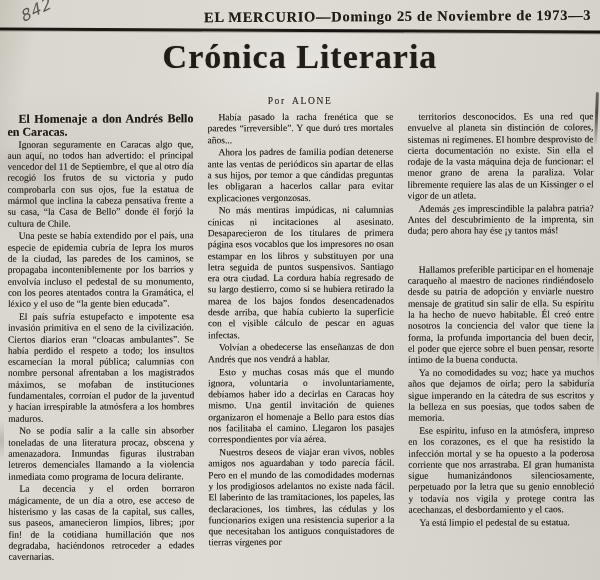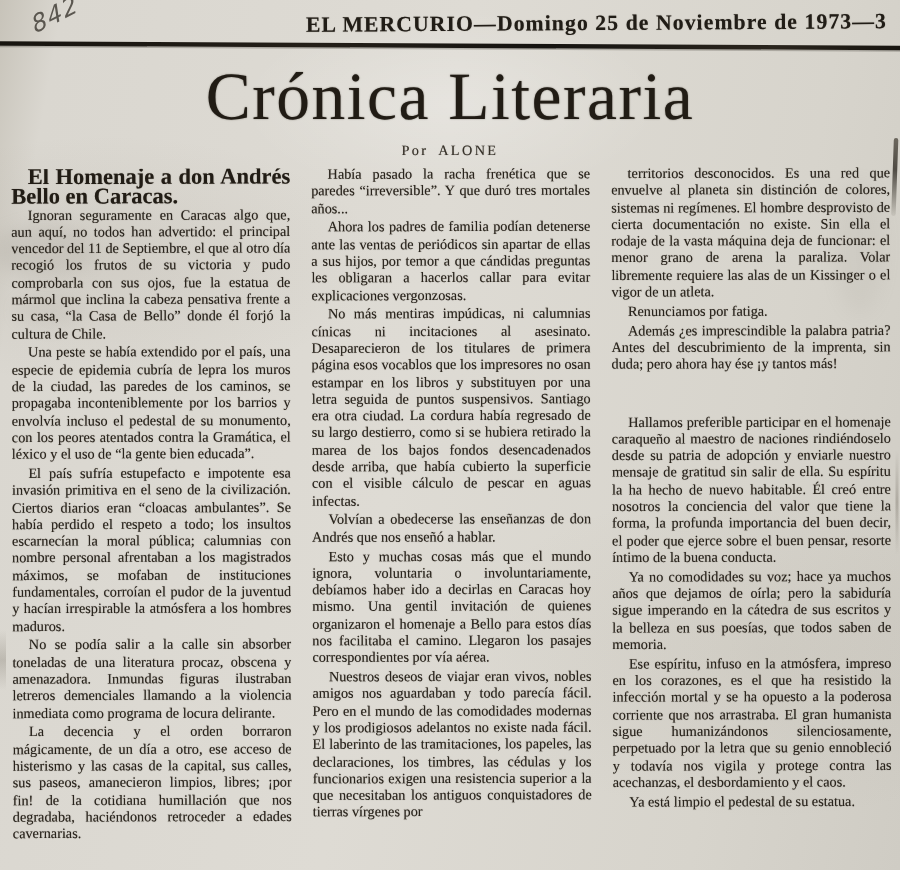--- a/index.html
+++ b/index.html
@@ -40,21 +40,21 @@
     white-space:nowrap;
   }
   .rule{
     position:absolute;top:29px;left:-4px;width:610px;height:3px;
     background:linear-gradient(90deg,#17140f 0%,#241f18 35%,#151310 60%,#2a251d 85%,#17140f 100%);
     transform:rotate(.28deg);
     box-shadow:0 1px 0 rgba(40,34,26,.25);
   }
   .title{
     position:absolute;top:38px;left:0;width:600px;text-align:center;
-    font-size:45px;font-weight:normal;letter-spacing:1px;
+    font-size:34px;font-weight:bold;letter-spacing:1px;
     color:#211c15;text-shadow:0 0 1px rgba(35,28,18,.6);
     white-space:nowrap;
   }
   .byline{
     position:absolute;top:96px;left:0;width:600px;text-align:center;
     font-size:9.5px;letter-spacing:1.6px;word-spacing:3px;color:#37322a;
     text-shadow:0 0 .5px rgba(40,32,22,.5);
   }
   .columns{
     position:absolute;top:112px;left:8px;width:586px;height:462px;
@@ -64,21 +64,21 @@
   .col{
     flex:1 1 0;
     font-size:9.5px;line-height:11.3px;text-align:justify;
     color:var(--ink);
     text-shadow:0 0 .6px rgba(45,36,25,.55);
     hyphens:auto;overflow:hidden;
   }
   .col p{margin:0 0 1.5px;text-indent:11px;}
   .col p.space-before{margin-top:27px;}
   .heading{
-    font-weight:bold;font-size:15px;line-height:12.5px;
+    font-weight:bold;font-size:12px;line-height:12.5px;
     margin:2px 0 3px;text-indent:0;color:#211c15;
   }
   
   .edge-right-top{
     position:absolute;right:2px;top:92px;width:3px;height:52px;
     background:linear-gradient(#4a443a, #231f18 40%, rgba(60,52,40,.1));
     transform:rotate(2deg);border-radius:2px;opacity:.75;
   }
   .edge-right-mid{
     position:absolute;right:1px;top:300px;width:2px;height:70px;
@@ -118,28 +118,27 @@
       <p>Una peste se había extendido por el país, una especie de epidemia cubría de lepra los muros de la ciudad, las paredes de los caminos, se propagaba inconteniblemente por los barrios y envolvía incluso el pedestal de su monumento, con los peores atentados contra la Gramática, el léxico y el uso de “la gente bien educada”.</p>
       <p>El país sufría estupefacto e impotente esa invasión primitiva en el seno de la civilización. Ciertos diarios eran “cloacas ambulantes”. Se había perdido el respeto a todo; los insultos escarnecían la moral pública; calumnias con nombre personal afrentaban a los magistrados máximos, se mofaban de instituciones fundamentales, corroían el pudor de la juventud y hacían irrespirable la atmósfera a los hombres maduros.</p>
       <p>No se podía salir a la calle sin absorber toneladas de una literatura procaz, obscena y amenazadora. Inmundas figuras ilustraban letreros demenciales llamando a la violencia inmediata como programa de locura delirante.</p>
       <p>La decencia y el orden borraron mágicamente, de un día a otro, ese acceso de histerismo y las casas de la capital, sus calles, sus paseos, amanecieron limpios, libres; ¡por fin! de la cotidiana humillación que nos degradaba, haciéndonos retroceder a edades cavernarias.</p>
     </div>
 
     <div class="col">
       <p>Había pasado la racha frenética que se paredes “irreversible”. Y que duró tres mortales años...</p>
       <p>Ahora los padres de familia podían detenerse ante las ventas de periódicos sin apartar de ellas a sus hijos, por temor a que cándidas preguntas les obligaran a hacerlos callar para evitar explicaciones vergonzosas.</p>
       <p>No más mentiras impúdicas, ni calumnias cínicas ni incitaciones al asesinato. Desaparecieron de los titulares de primera página esos vocablos que los impresores no osan estampar en los libros y substituyen por una letra seguida de puntos suspensivos. Santiago era otra ciudad. La cordura había regresado de su largo destierro, como si se hubiera retirado la marea de los bajos fondos desencadenados desde arriba, que había cubierto la superficie con el visible cálculo de pescar en aguas infectas.</p>
-      <p>Volvían a obedecerse las enseñanzas de don Andrés que nos enseñó a hablar.</p>
+      <p>Volvían a obedecerse las enseñanzas de don Andrés que nos vendrá a hablar.</p>
       <p>Esto y muchas cosas más que el mundo ignora, voluntaria o involuntariamente, debíamos haber ido a decirlas en Caracas hoy mismo. Una gentil invitación de quienes organizaron el homenaje a Bello para estos días nos facilitaba el camino. Llegaron los pasajes correspondientes por vía aérea.</p>
       <p>Nuestros deseos de viajar eran vivos, nobles amigos nos aguardaban y todo parecía fácil. Pero en el mundo de las comodidades modernas y los prodigiosos adelantos no existe nada fácil. El laberinto de las tramitaciones, los papeles, las declaraciones, los timbres, las cédulas y los funcionarios exigen una resistencia superior a la que necesitaban los antiguos conquistadores de tierras vírgenes por</p>
     </div>
 
     <div class="col">
       <p>territorios desconocidos. Es una red que envuelve al planeta sin distinción de colores, sistemas ni regímenes. El hombre desprovisto de cierta documentación no existe. Sin ella el rodaje de la vasta máquina deja de funcionar: el menor grano de arena la paraliza. Volar libremente requiere las alas de un Kissinger o el vigor de un atleta.</p>
-      <p>Renunciamos por fatiga.</p>
       <p>Además ¿es imprescindible la palabra patria? Antes del descubrimiento de la imprenta, sin duda; pero ahora hay ése ¡y tantos más!</p>
       <p class="space-before">Hallamos preferible participar en el homenaje caraqueño al maestro de naciones rindiéndoselo desde su patria de adopción y enviarle nuestro mensaje de gratitud sin salir de ella. Su espíritu la ha hecho de nuevo habitable. Él creó entre nosotros la conciencia del valor que tiene la forma, la profunda importancia del buen decir, el poder que ejerce sobre el buen pensar, resorte íntimo de la buena conducta.</p>
       <p>Ya no comodidades su voz; hace ya muchos años que dejamos de oírla; pero la sabiduría sigue imperando en la cátedra de sus escritos y la belleza en sus poesías, que todos saben de memoria.</p>
       <p>Ese espíritu, infuso en la atmósfera, impreso en los corazones, es el que ha resistido la infección mortal y se ha opuesto a la poderosa corriente que nos arrastraba. El gran humanista sigue humanizándonos silenciosamente, perpetuado por la letra que su genio ennobleció y todavía nos vigila y protege contra las acechanzas, el desbordamiento y el caos.</p>
       <p>Ya está limpio el pedestal de su estatua.</p>
     </div>
 
   </div>
 
   <div class="edge-right-top"></div>

